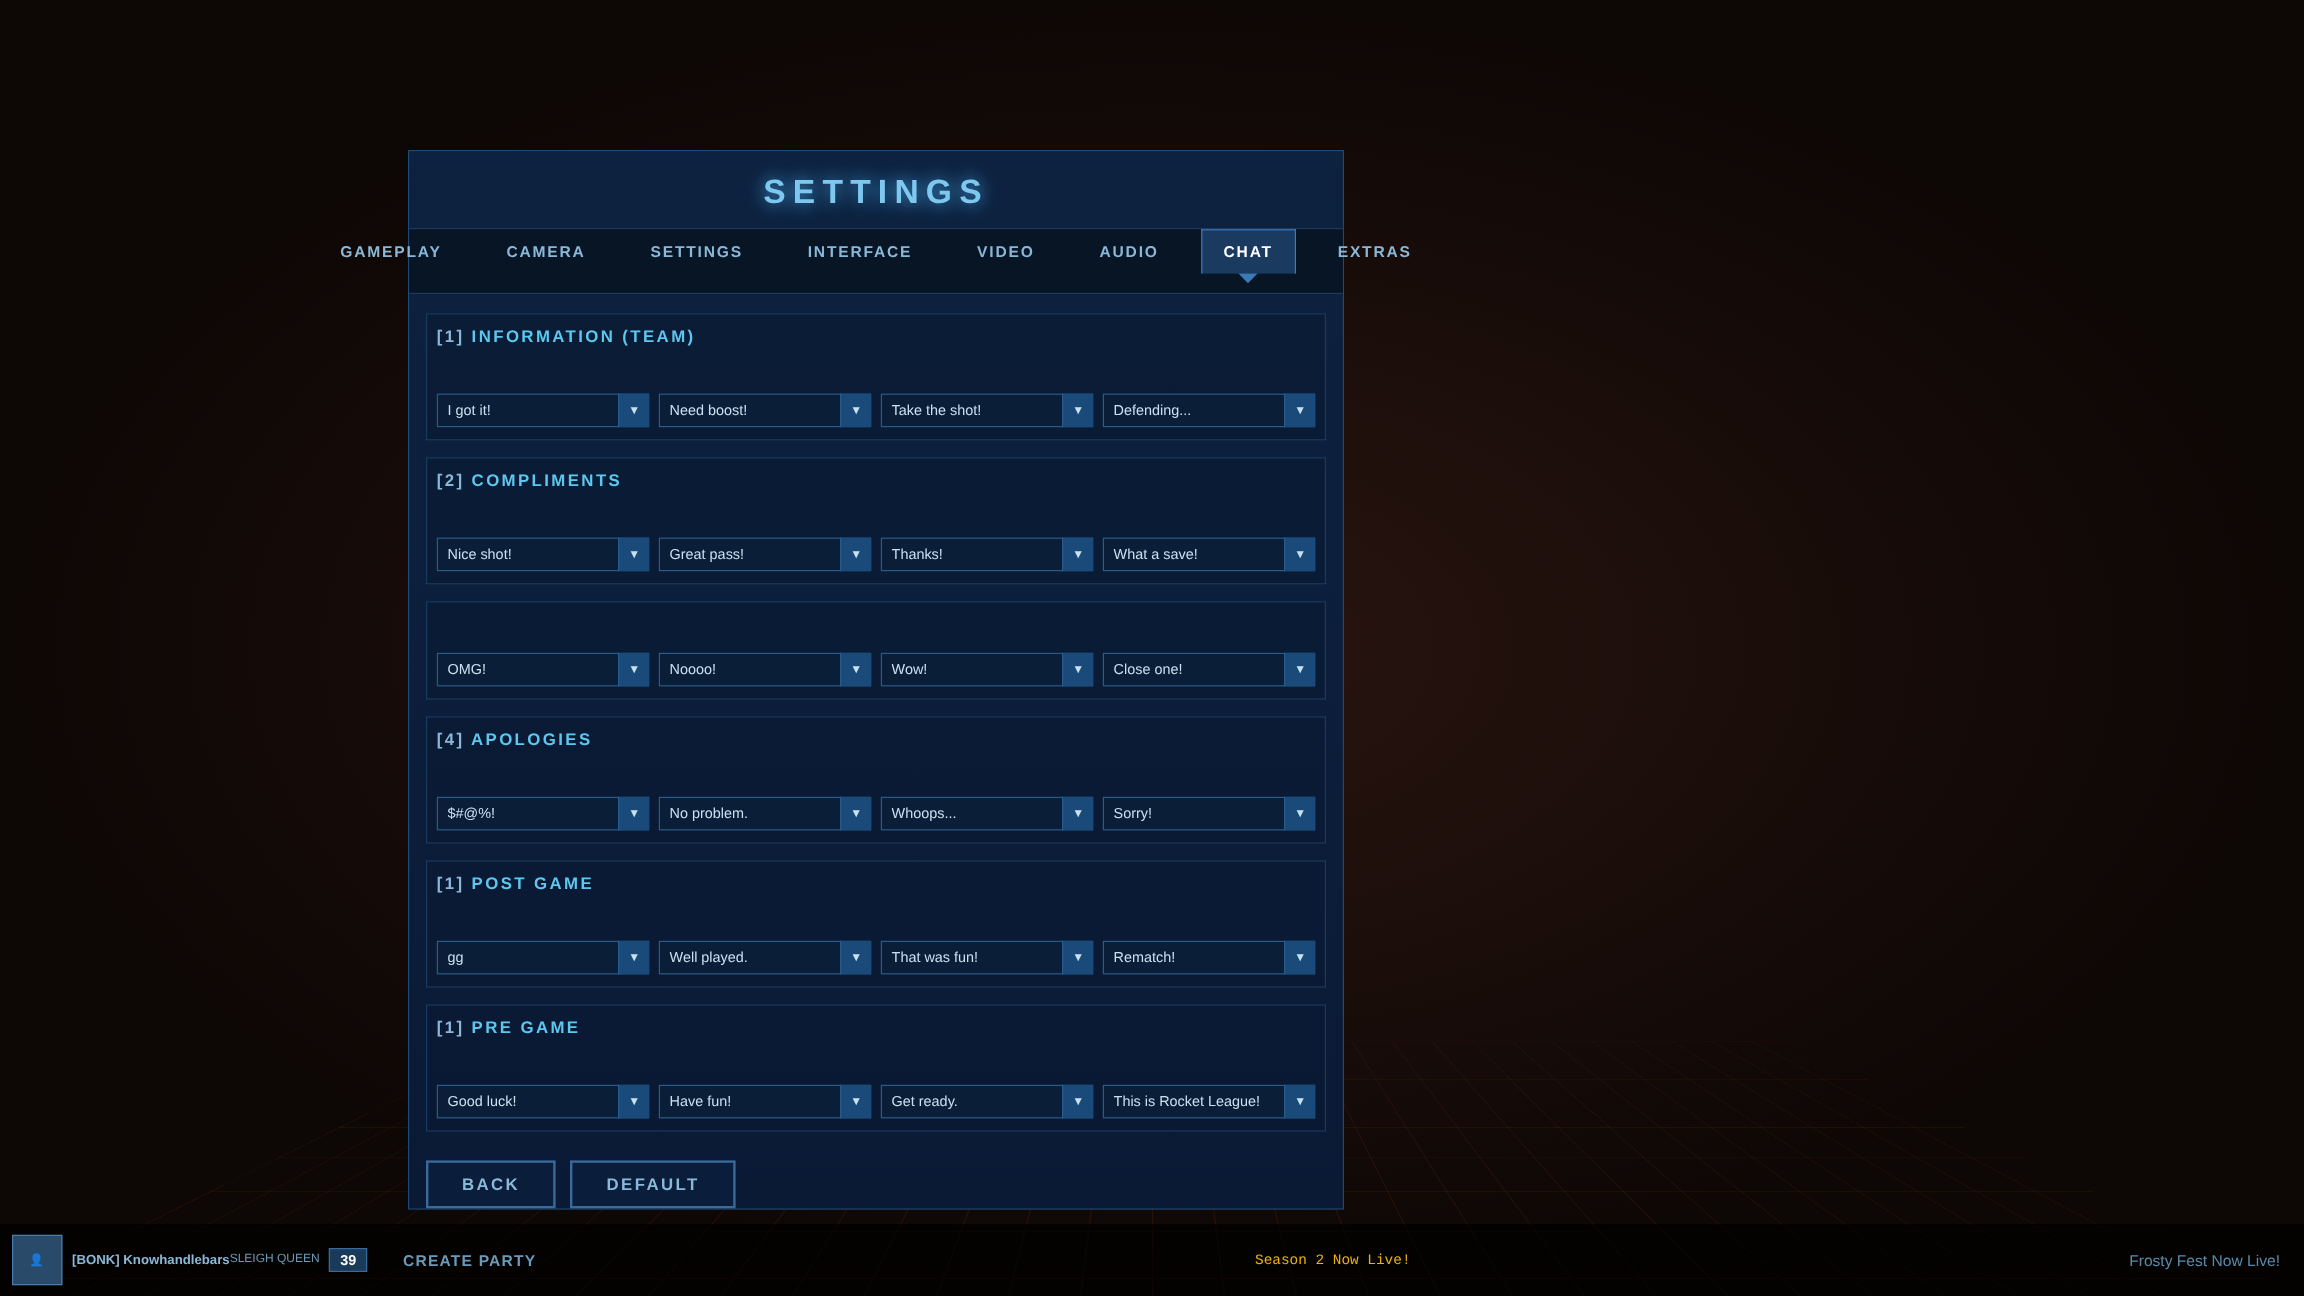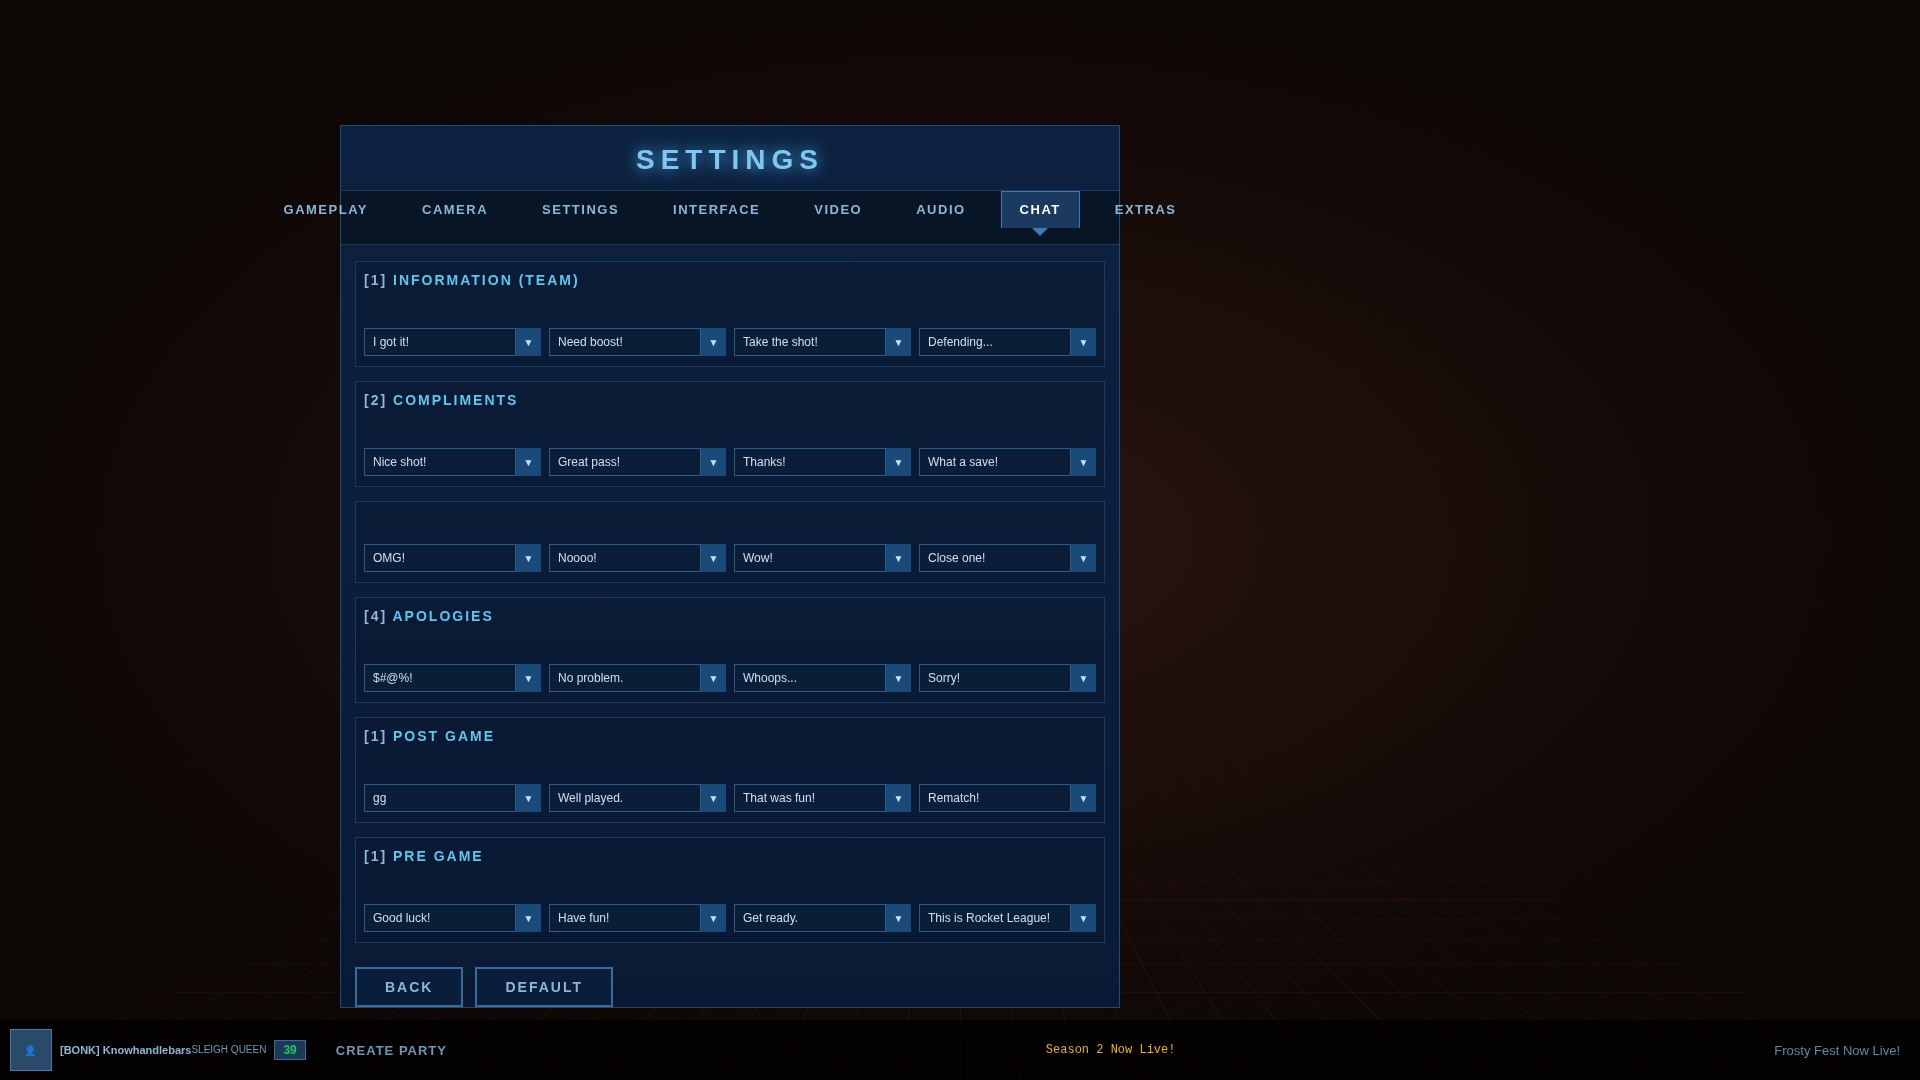--- a/index.html
+++ b/index.html
@@ -236,21 +236,21 @@
     }
 
     .player-subtitle {
       color: #6a9ab8;
       font-size: 10px;
     }
 
     .player-level {
       background: #1a3a5a;
       border: 1px solid #3a6a9a;
-      color: #22c55e;
+      color: #ffffff;
       font-size: 12px;
       font-weight: bold;
       padding: 2px 8px;
     }
 
     .bottom-center {
       flex: 1;
       text-align: center;
       color: #eab308;
       font-size: 12px;

